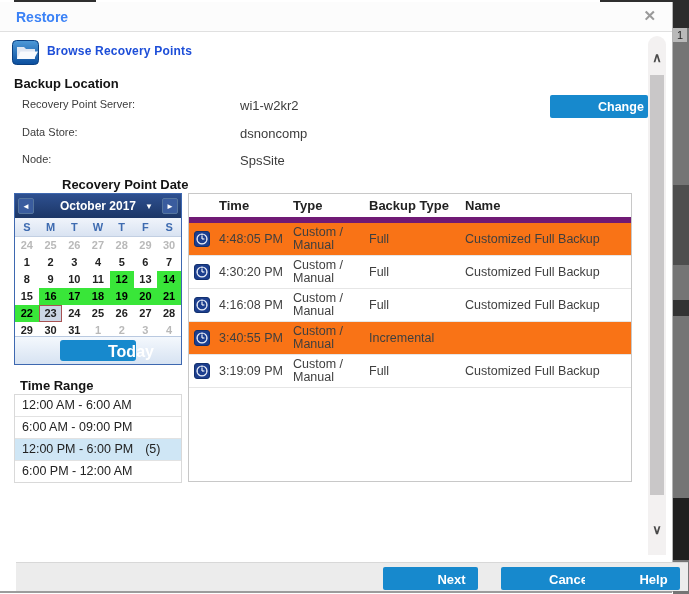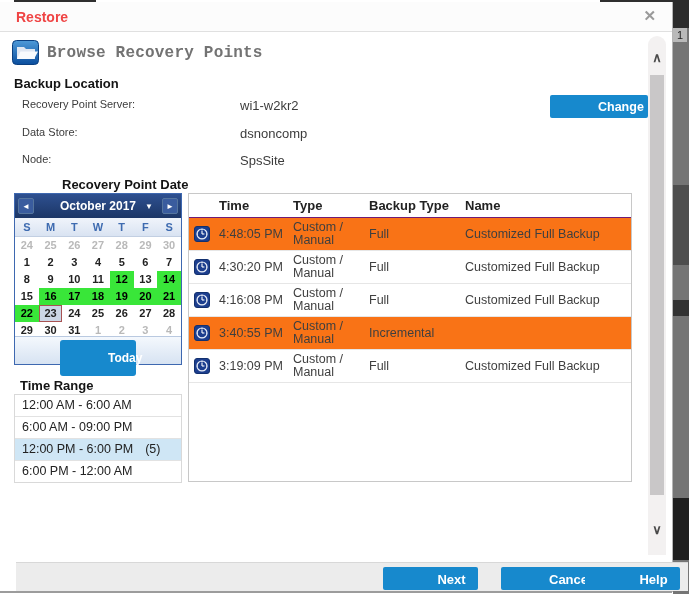--- a/index.html
+++ b/index.html
@@ -13,28 +13,28 @@
   .bg-seg1{position:absolute;right:0;top:185px;width:16px;height:80px;background:#4e4e4e;}
   .bg-seg2{position:absolute;right:0;top:300px;width:16px;height:16px;background:#333;}
   .bg-seg3{position:absolute;right:0;top:498px;width:16px;height:62px;background:#1f1f1f;}
   .bg-topline1{position:absolute;left:14px;top:0;width:82px;height:2px;background:#2f2f2f;}
   .bg-topline2{position:absolute;left:600px;top:0;width:73px;height:2px;background:#2f2f2f;}
 
   .dialog{position:absolute;left:0;top:2px;width:672px;height:590px;background:#fff;border-right:1px solid #b5b5b5;}
 
   
   .titlebar{position:absolute;left:0;top:0;width:100%;height:29px;background:#fcfcfc;border-bottom:1px solid #e0e0e0;}
-  .dlg-title{position:absolute;left:16px;top:7px;font-size:14px;font-weight:bold;color:#ef4444;}
+  .dlg-title{position:absolute;left:16px;top:7px;font-size:14px;font-weight:bold;color:#3b82f6;}
   .close-x{position:absolute;right:16px;top:5px;font-size:15px;color:#9a9a9a;cursor:pointer;font-weight:bold;}
 
   .content{position:absolute;left:0;top:30px;width:100%;height:530px;background:#fff;}
 
   
   .hdr-icon{position:absolute;left:12px;top:8px;width:27px;height:25px;}
-  .hdr-title{position:absolute;left:47px;top:12px;font-size:16px;font-weight:bold;color:#737373;letter-spacing:0.2px;font-family:Liberation Mono, monospace;}
+  .hdr-title{position:absolute;left:47px;top:12px;font-size:12px;font-weight:bold;color:#1d4ed8;letter-spacing:0.2px;}
 
   
   .sec-title{position:absolute;font-size:13px;font-weight:bold;color:#141414;}
   .bl-title{left:14px;top:44px;}
   .fld-label{position:absolute;left:22px;font-size:11px;color:#3c3c3c;}
   .fld-value{position:absolute;left:240px;font-size:13px;color:#3c3c3c;}
   .f1{top:66px;} .f2{top:94px;} .f3{top:121px;}
   .btn{background:#1789cd;color:#fff;font-weight:bold;text-align:center;border:none;border-radius:2px;cursor:pointer;font-family:"Liberation Sans",sans-serif;padding-left:48px;}
   .change-btn{position:absolute;left:550px;top:63px;width:98px;height:23px;font-size:12.5px;line-height:23px;}
 
@@ -47,33 +47,33 @@
   .cal-prev{left:3px;} .cal-next{right:3px;}
   .cal-dd{position:absolute;right:28px;top:8px;color:#fff;font-size:8px;cursor:pointer;}
   .cal-dow{display:grid;grid-template-columns:repeat(7,1fr);height:19px;background:linear-gradient(#f0f4fb,#d9e3f2);border-bottom:1px solid #c2cfe2;box-sizing:border-box;}
   .cal-dow span{font-size:11px;font-weight:bold;color:#3e6bb0;text-align:center;line-height:18px;}
   .cal-grid{display:grid;grid-template-columns:repeat(7,1fr);grid-auto-rows:17px;}
   .cal-cell{font-size:11px;font-weight:bold;color:#222;text-align:center;line-height:17px;cursor:pointer;box-sizing:border-box;}
   .cal-cell.muted{color:#b9b9b9;}
   .cal-cell.green{background:#39e639;color:#000;}
   .cal-cell.selected{background:#ccd7e6;border:1px solid #a85353;line-height:15px;}
   .cal-foot{position:absolute;left:0;right:0;bottom:0;height:27px;background:linear-gradient(#f4f8fd,#d7e3f2);border-top:1px solid #b9c9e0;}
-  .today-btn{position:absolute;left:50%;top:3px;transform:translateX(-50%);width:76px;height:36px;font-size:12px;line-height:21px;border-radius:3px;}
+  .today-btn{position:absolute;left:50%;top:3px;transform:translateX(-50%);width:76px;height:21px;font-size:16px;line-height:21px;border-radius:3px;}
 
   
   .tr-title{left:20px;top:346px;}
   .tr-list{position:absolute;left:14px;top:362px;width:168px;border:1px solid #d9d9d9;box-sizing:border-box;background:#fff;}
   .tr-item{height:21px;line-height:21px;font-size:12.5px;color:#222;padding-left:7px;border-bottom:1px solid #e2e2e2;cursor:pointer;}
   .tr-item:last-child{border-bottom:none;}
   .tr-item.sel{background:#cfe6f5;}
   .tr-count{margin-left:12px;}
 
   
   .rp-table{position:absolute;left:188px;top:161px;width:444px;height:289px;border:1px solid #c8c8c8;box-sizing:border-box;background:#fff;}
-  .t-hdr{position:relative;height:23px;border-bottom:1px solid #701a75;text-decoration:underline;}
+  .t-hdr{position:relative;height:23px;border-bottom:6px solid #701a75;text-decoration:underline;}
   .t-hdr span{position:absolute;font-size:13px;font-weight:bold;color:#222;line-height:23px;}
   .t-row{position:relative;height:32px;border-bottom:1px solid #e6e6e6;cursor:pointer;}
   .t-row.hl{background:#f97316;}
   .col-time{left:30px;} .col-type{left:104px;} .col-btype{left:180px;} .col-name{left:276px;}
   .t-row span{position:absolute;top:50%;transform:translateY(-50%);font-size:12.5px;color:#3f3f3f;}
   .cell-icon{left:5px;width:16px;height:16px;}
   .cell-time{left:30px;font-size:13px;}
   .cell-type{left:104px;width:66px;line-height:13px;}
   .cell-btype{left:180px;}
   .cell-name{left:276px;white-space:nowrap;}

